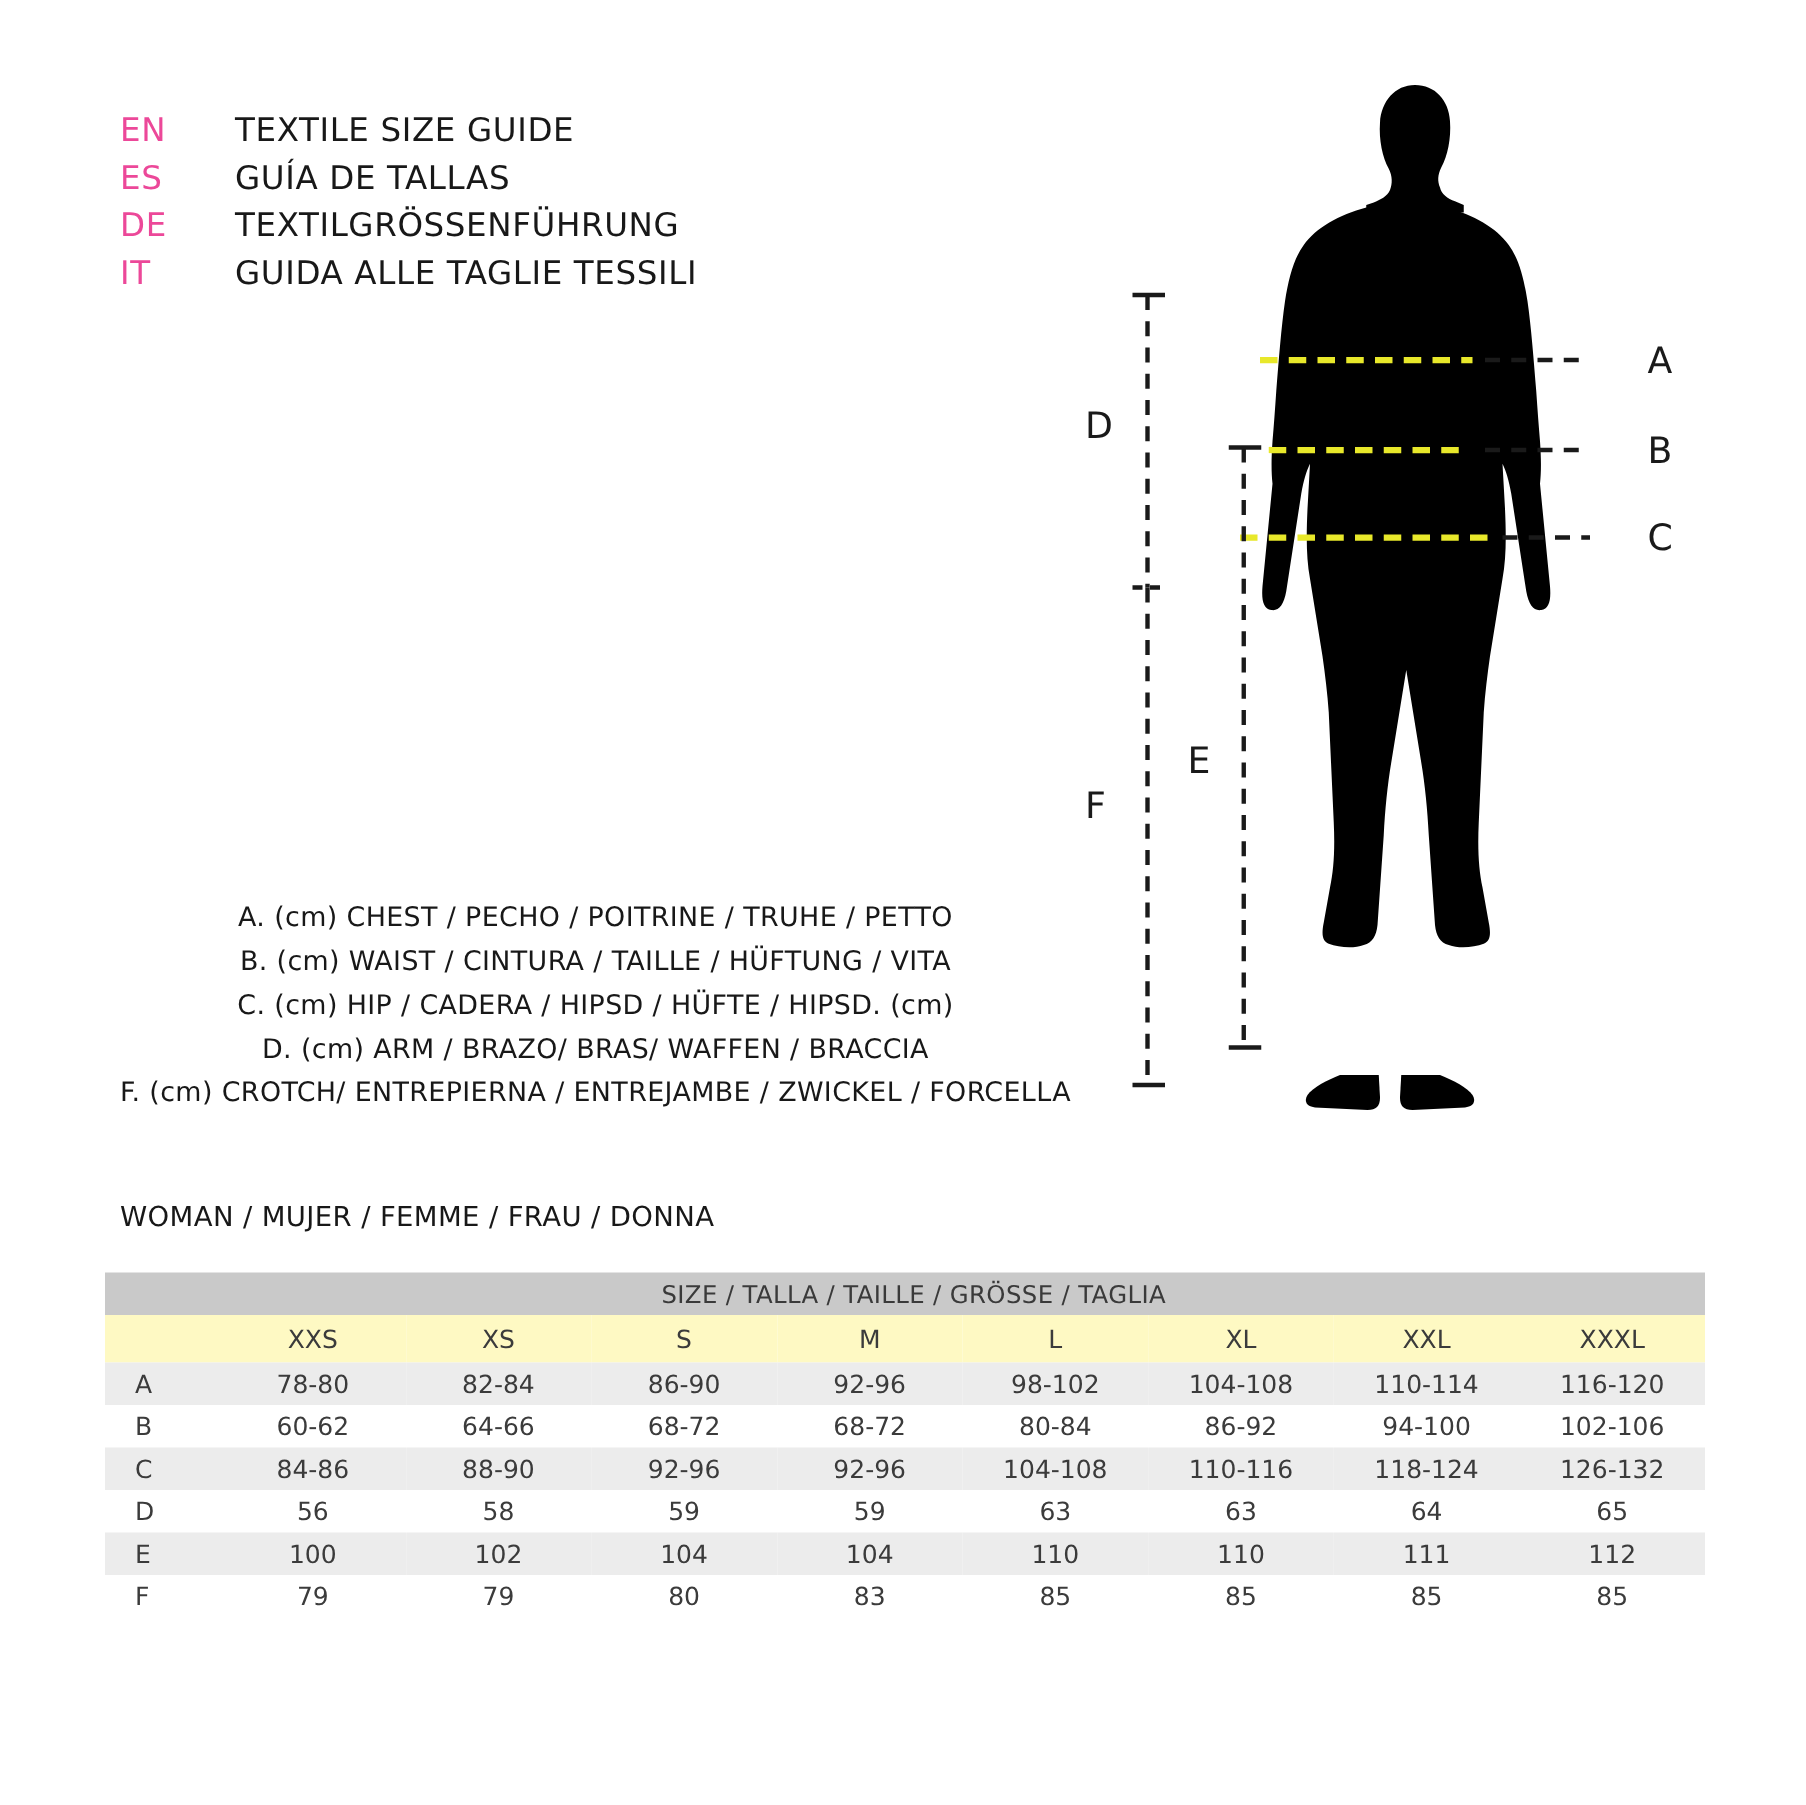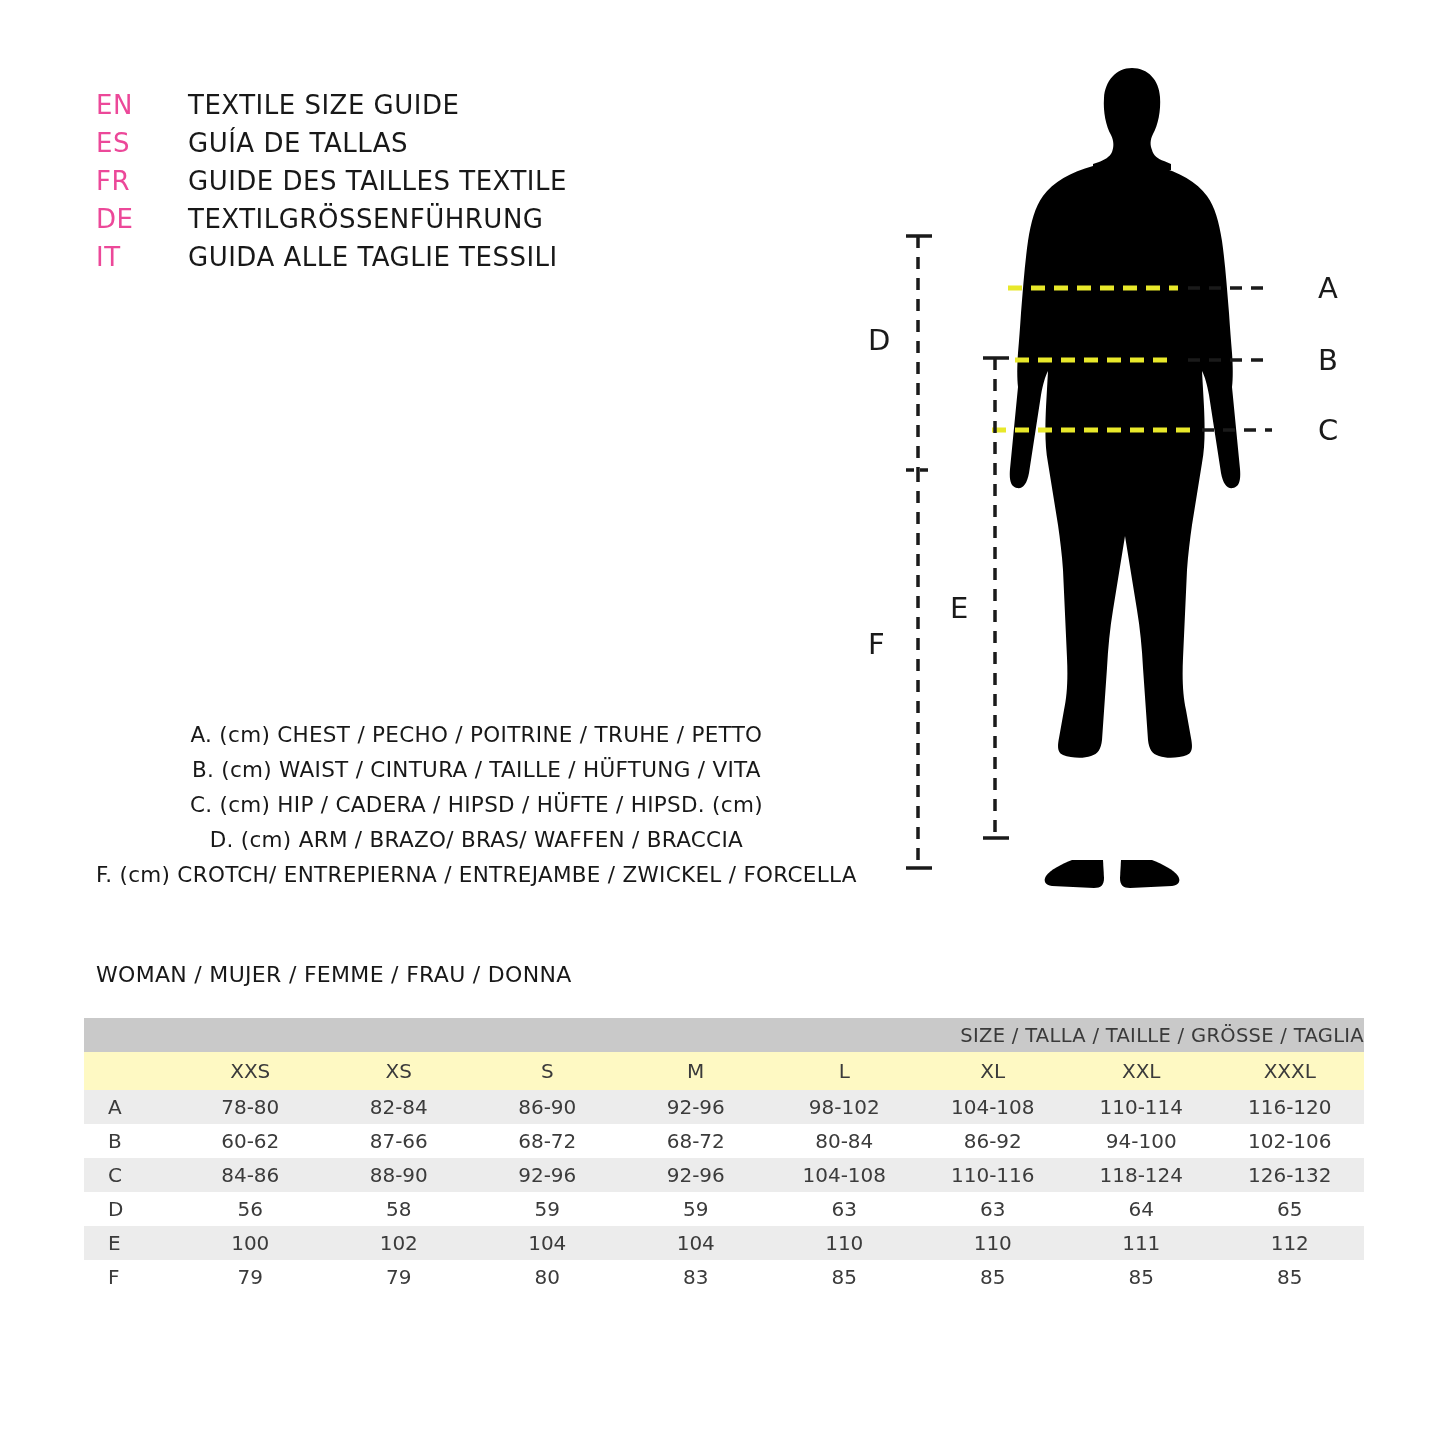--- a/index.html
+++ b/index.html
@@ -26,21 +26,21 @@
 
   
   .figure{position:absolute;left:840px;top:40px;width:560px;height:880px;}
   .fig-svg{position:absolute;left:0;top:0;}
 
   
   .table-wrap{position:absolute;left:84px;top:1018px;width:1280px;}
   table{border-collapse:collapse;width:1280px;table-layout:fixed;}
   th,td{font-size:20px;font-weight:normal;color:#3b3b3b;padding:0;height:34px;text-align:center;}
   .hdr-band td{
-    background:#c9c9c9;text-align:right;padding-left:14px;height:34px;
+    background:#c9c9c9;text-align:center;padding-left:14px;height:34px;
     font-size:19.5px;color:#3a3a3a;letter-spacing:.3px;
   }
   tr.size-row td{background:#fef9c3;height:38px;color:#3b3b3b;font-size:20px;}
   tr.band-a td,tr.band-c td,tr.band-e td{background:#ececec;}
   tr.band-b td,tr.band-d td,tr.band-f td{background:#ffffff;}
   td.rowlab{text-align:left;padding-left:24px;color:#3b3b3b;}
   col.c0{width:92px;}
 </style>
 </head>
 <body>
@@ -50,24 +50,20 @@
   <div class="titles">
     <div class="title-row">
       <span class="title-lang">EN</span>
       <span class="title-text">TEXTILE SIZE GUIDE</span>
     </div>
     <div class="title-row">
       <span class="title-lang">ES</span>
       <span class="title-text">GUÍA DE TALLAS</span>
     </div>
     <div class="title-row">
-      <span class="title-lang">FR</span>
-      <span class="title-text">GUIDE DES TAILLES TEXTILE</span>
-    </div>
-    <div class="title-row">
       <span class="title-lang">DE</span>
       <span class="title-text">TEXTILGRÖSSENFÜHRUNG</span>
     </div>
     <div class="title-row">
       <span class="title-lang">IT</span>
       <span class="title-text">GUIDA ALLE TAGLIE TESSILI</span>
     </div>
   </div>
 
   <div class="figure">
@@ -158,21 +154,21 @@
           <td>92-96</td>
           <td>98-102</td>
           <td>104-108</td>
           <td>110-114</td>
           <td>116-120</td>
         </tr>
 
         <tr class="band-b">
           <td class="rowlab">B</td>
           <td>60-62</td>
-          <td>87-66</td>
+          <td>64-66</td>
           <td>68-72</td>
           <td>68-72</td>
           <td>80-84</td>
           <td>86-92</td>
           <td>94-100</td>
           <td>102-106</td>
         </tr>
 
         <tr class="band-c">
           <td class="rowlab">C</td>

